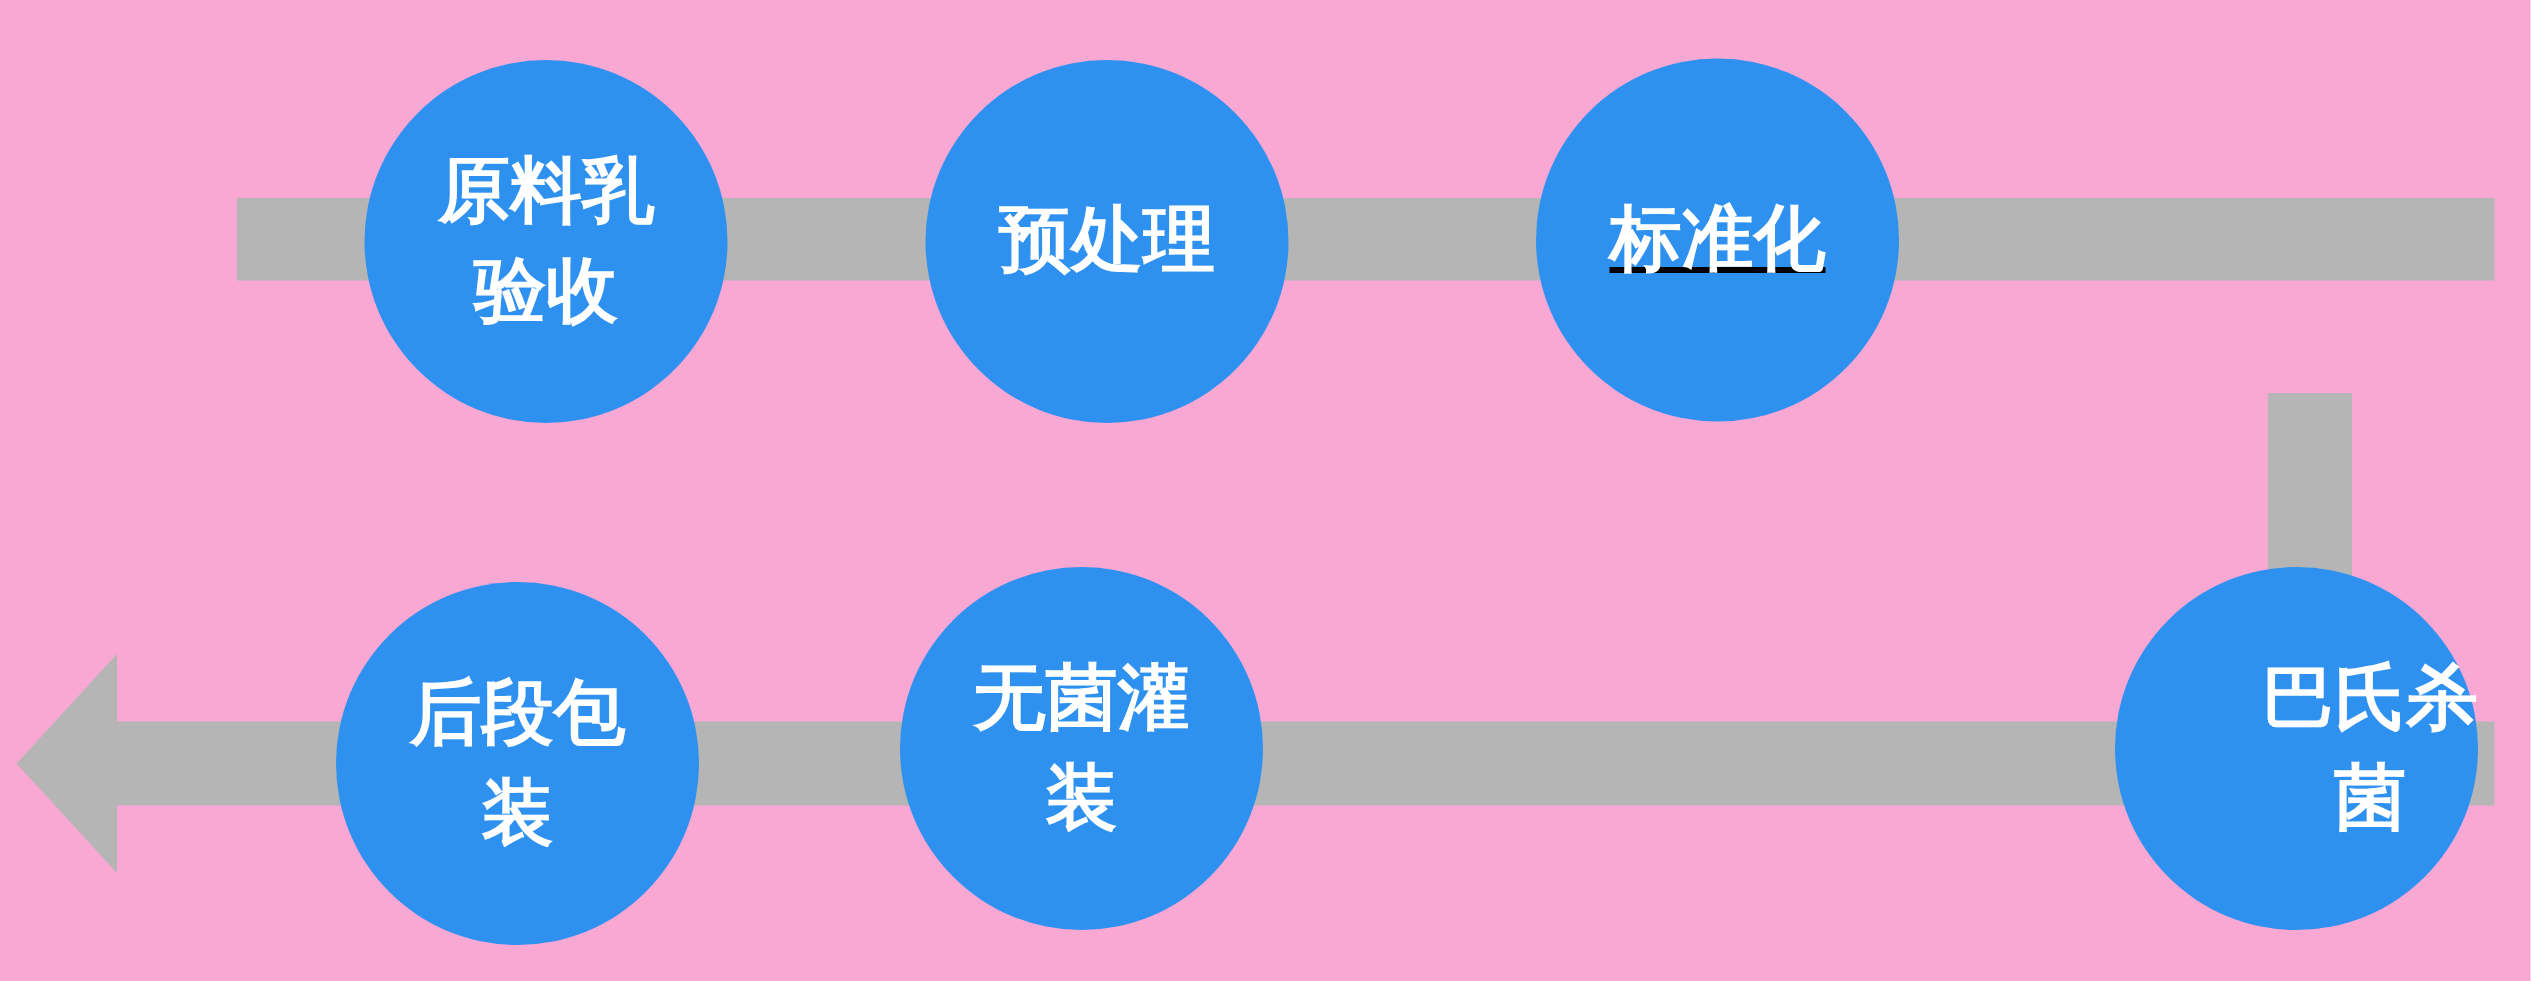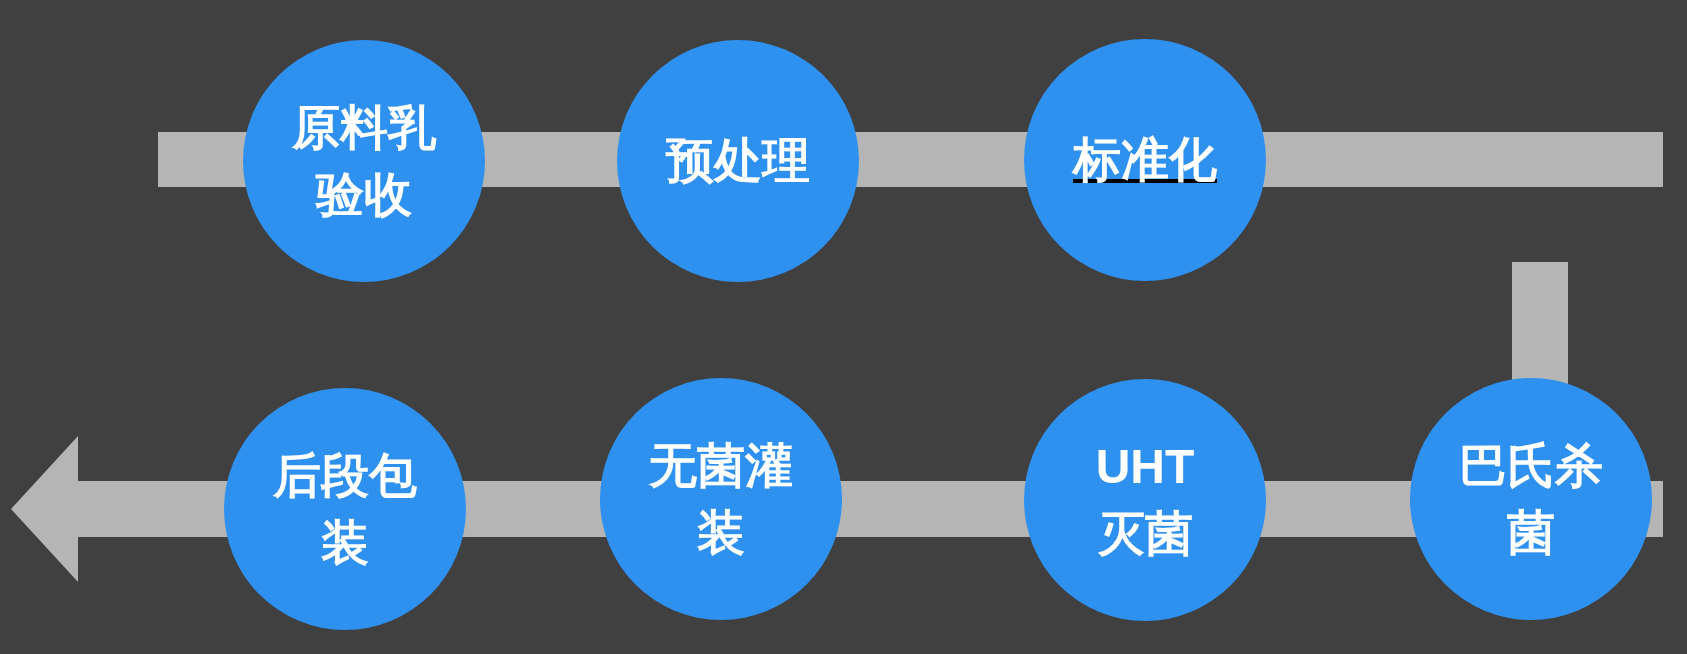--- a/index.html
+++ b/index.html
@@ -6,21 +6,21 @@
     --node-fill: #2E91F0;
     --connector: #B5B5B5;
     --label-text: #FFFFFF;
   }
   * { margin: 0; padding: 0; box-sizing: border-box; }
   html, body { background: #ffffff; }
   .canvas {
     position: relative;
     width: 1687px;
     height: 654px;
-    background: #404040;
+    background: #f9a8d4;
     overflow: hidden;
     font-family: "Liberation Sans", sans-serif;
   }
   .bar {
     position: absolute;
     background: var(--connector);
     z-index: 1;
   }
   .bar-top    { left: 158px;  top: 132px; width: 1505px; height: 55px; }
   .bar-vert   { left: 1512px; top: 262px; width: 56px;   height: 130px; }
@@ -52,21 +52,21 @@
     font-size: 48px;
     font-weight: bold;
     line-height: 1.4;
     text-align: center;
     white-space: pre-line;
   }
   .node-1 { left: 243px;  top: 40px; }
   .node-2 { left: 617px;  top: 40px; }
   .node-3 { left: 1024px; top: 39px; text-decoration: underline; }
   .node-4 { left: 1417px; top: 38px; }
-  .node-5 { left: 1410px; top: 378px; }
+  .node-5 { left: 1410px; top: 378px; justify-content: flex-end; }
   .node-6 { left: 1024px; top: 379px; }
   .node-7 { left: 600px;  top: 378px; }
   .node-8 { left: 224px;  top: 388px; }
 </style>
 </head>
 <body>
 
 <div class="canvas">
 
   <div class="bar bar-top"></div>
@@ -82,24 +82,20 @@
     <span class="node-label">预处理</span>
   </div>
   <div class="node node-3">
     <span class="node-label">标准化</span>
   </div>
 
   <div class="node node-5">
     <span class="node-label">巴氏杀
 菌</span>
   </div>
-  <div class="node node-6">
-    <span class="node-label">UHT
-灭菌</span>
-  </div>
   <div class="node node-7">
     <span class="node-label">无菌灌
 装</span>
   </div>
   <div class="node node-8">
     <span class="node-label">后段包
 装</span>
   </div>
 
 </div>

